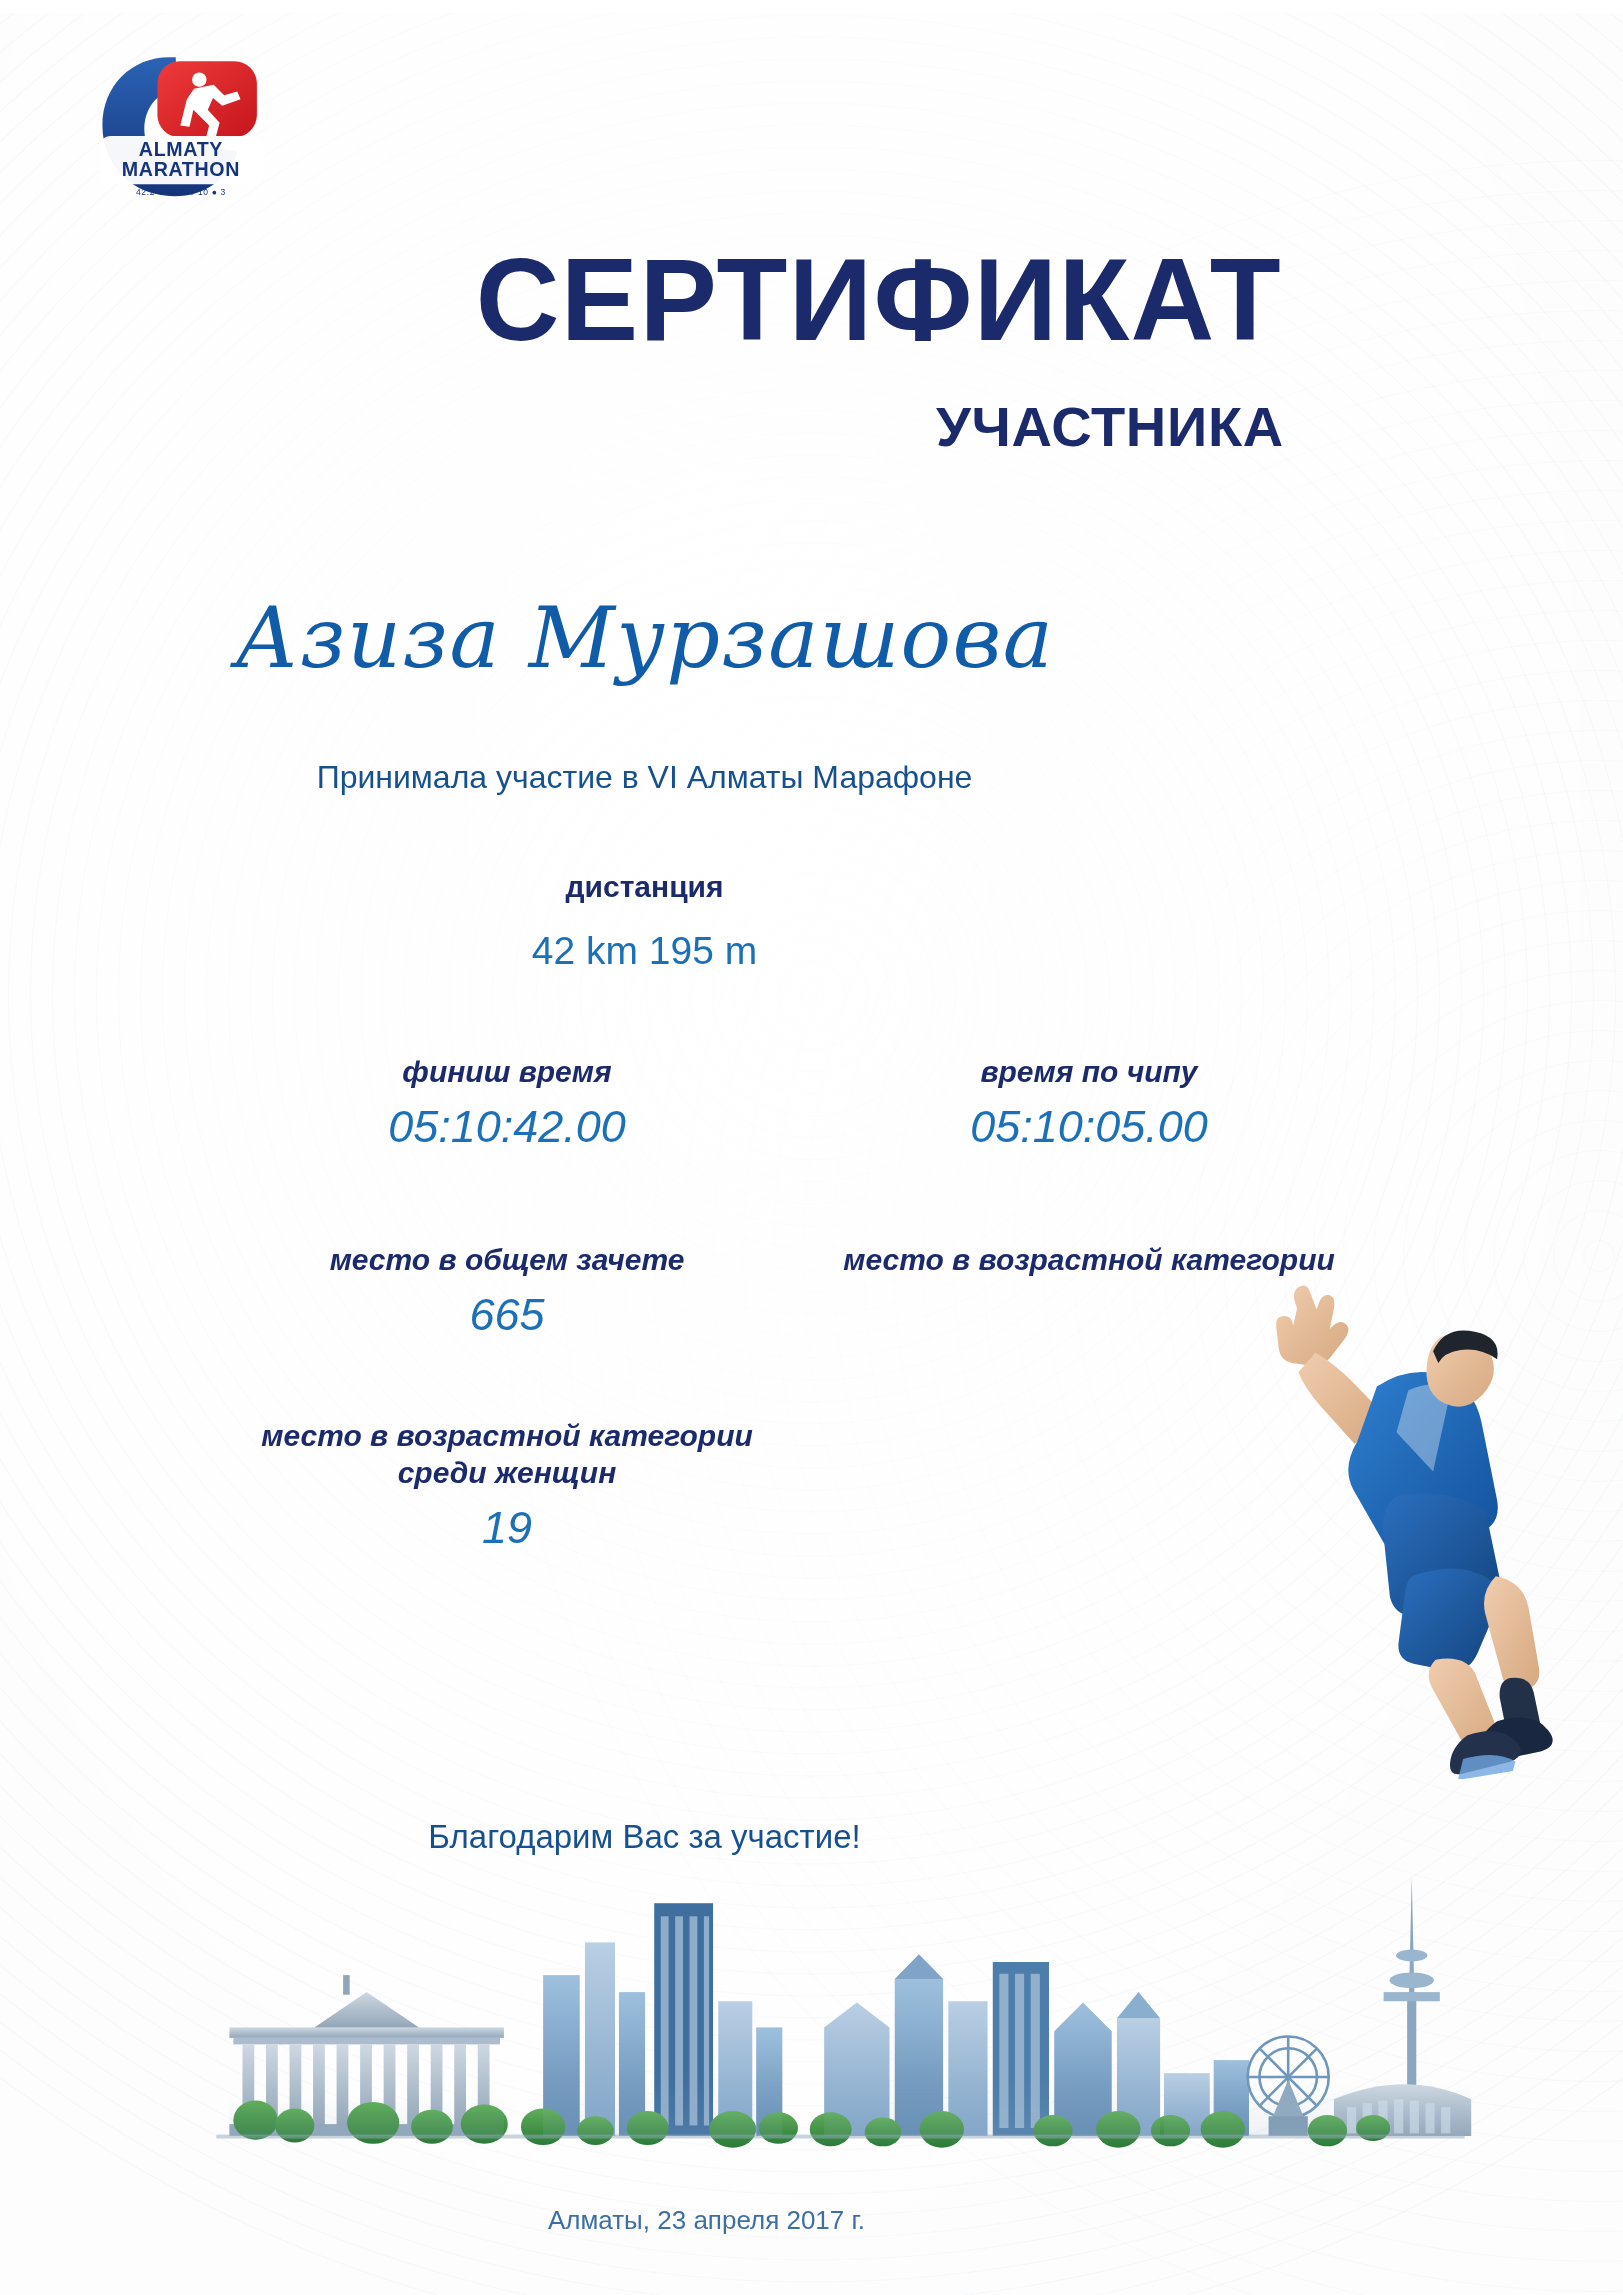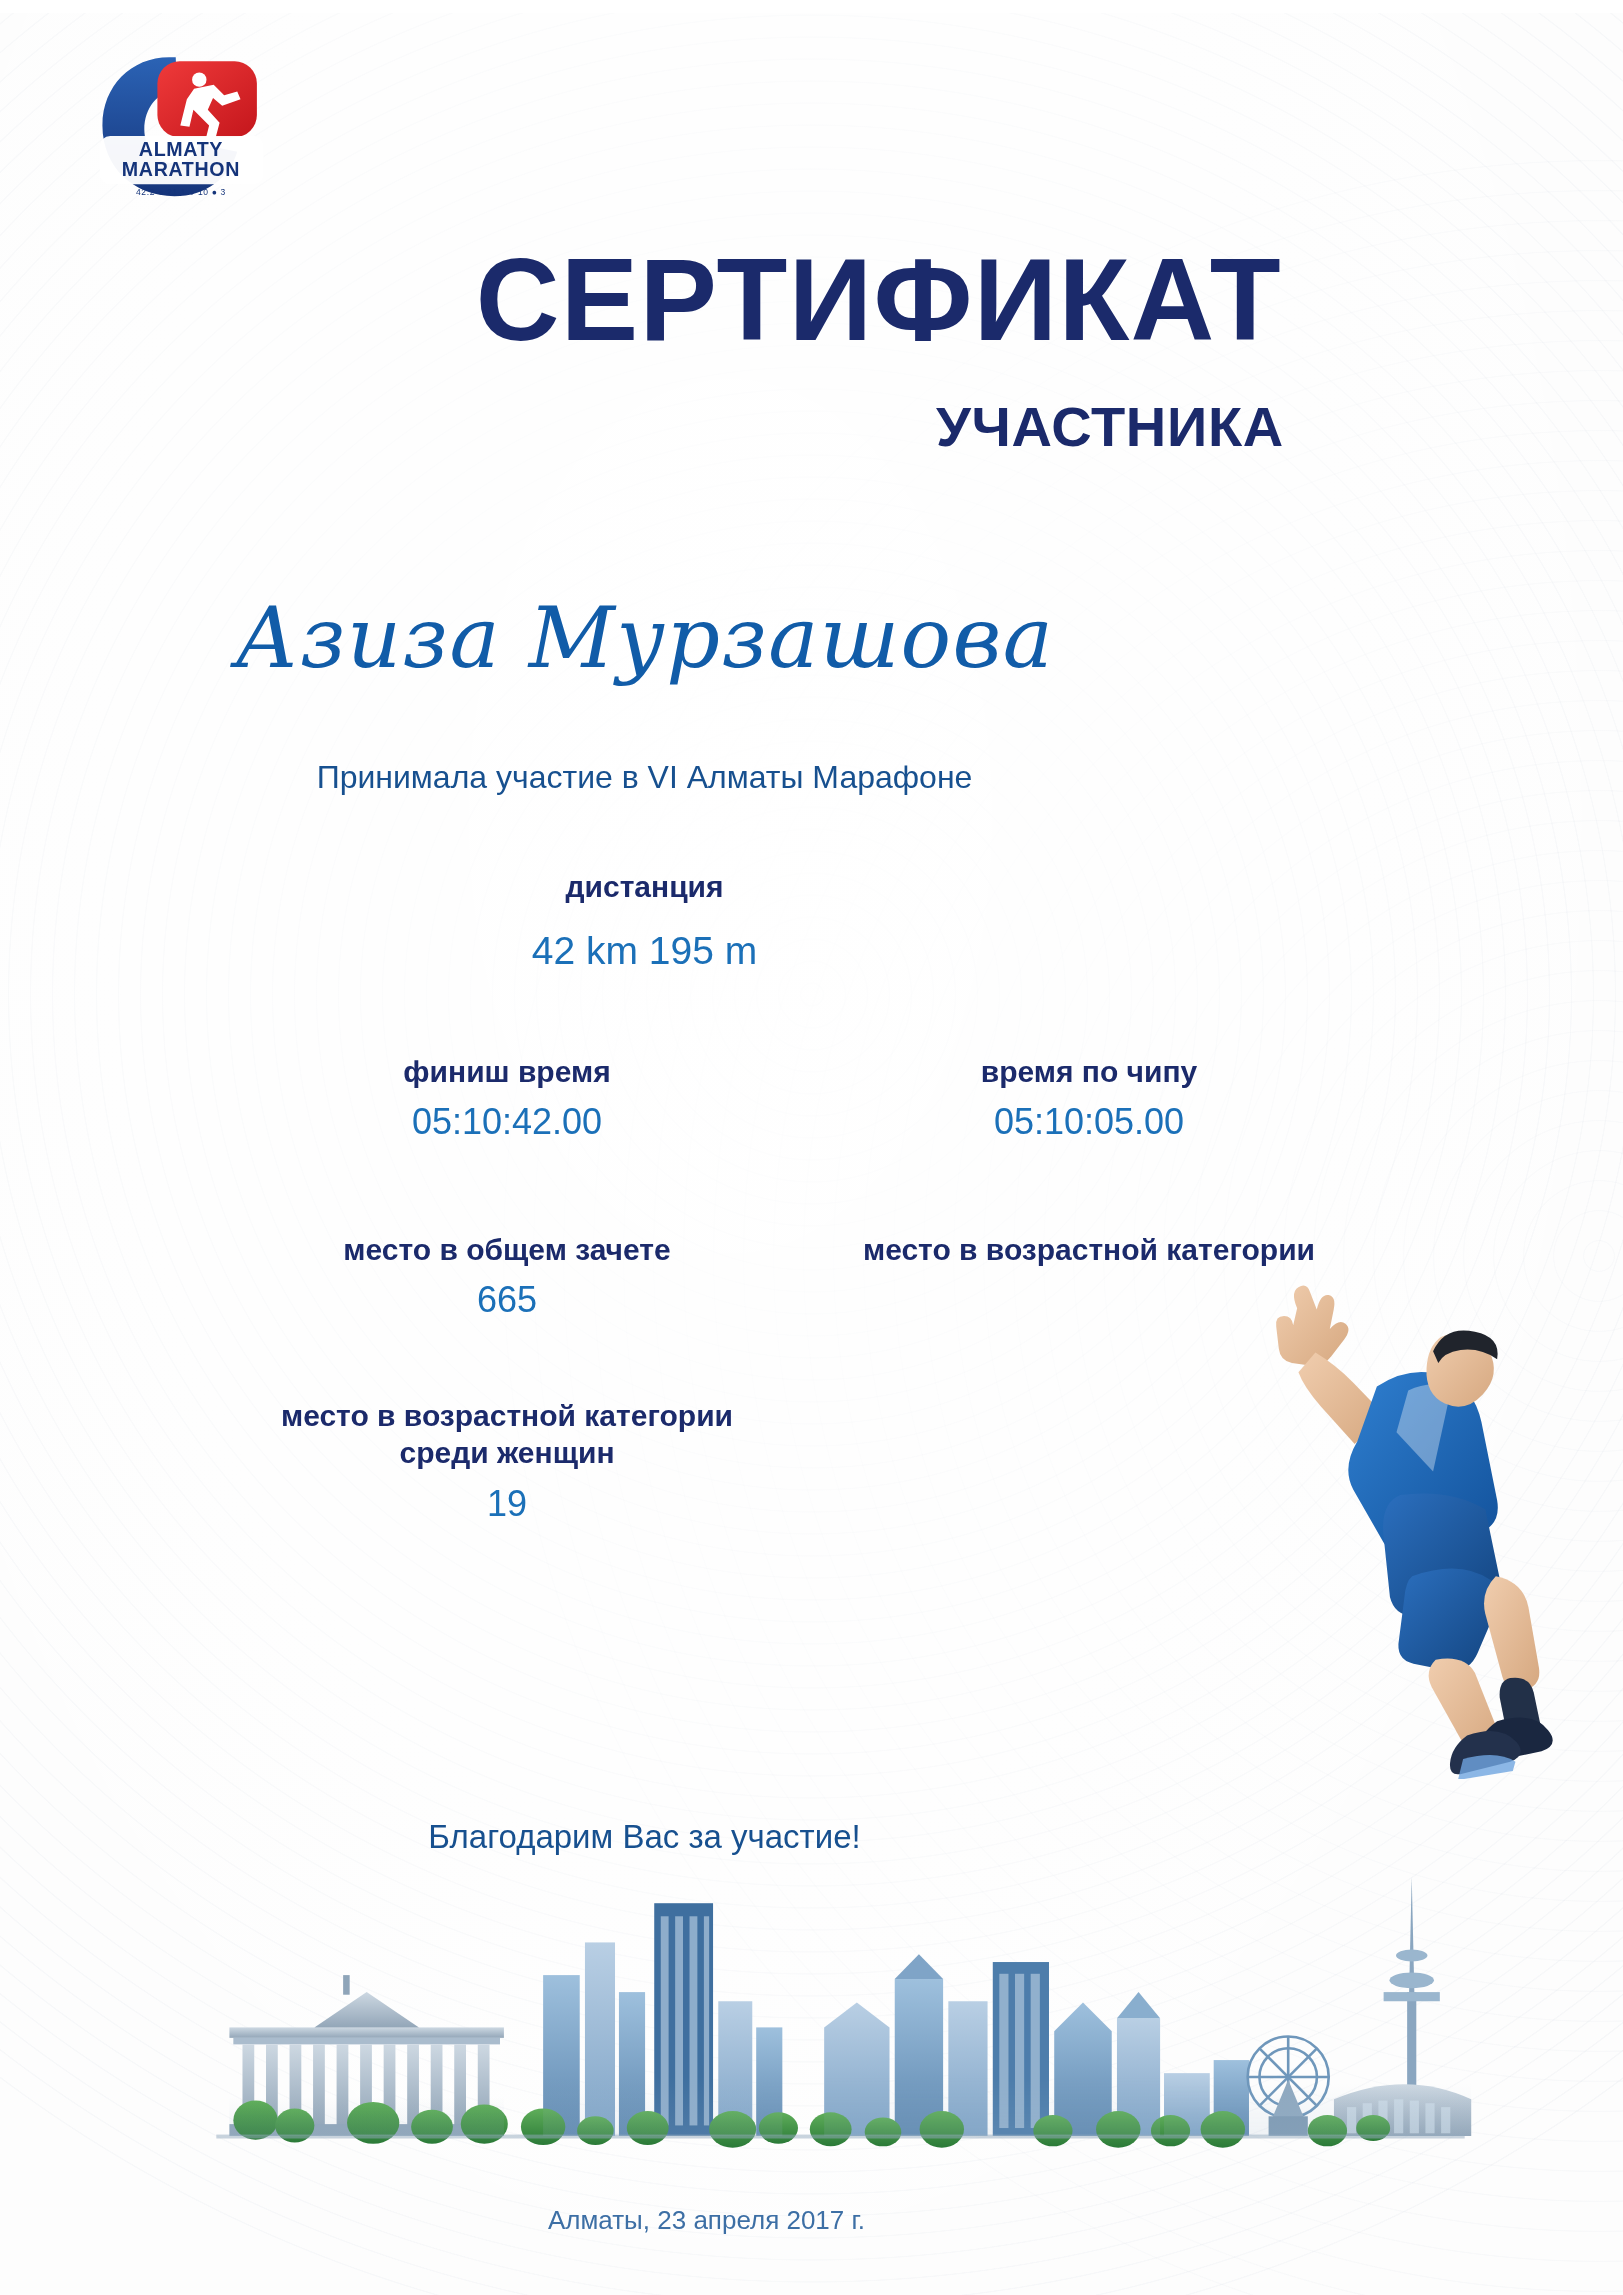--- a/index.html
+++ b/index.html
@@ -160,29 +160,30 @@
   }
   .stat-row {
     display: flex;
     width: 100%;
   }
   .stat-cell {
     width: 50%;
     text-align: center;
     box-sizing: border-box;
     padding: 0 26px;
+    font-style: italic;
   }
   .stat-label {
     font-size: 30px;
     font-weight: 700;
     color: #1b2a6b;
     line-height: 1.25;
   }
   .stat-value {
-    font-size: 36px;
+    font-size: 45px;
     color: #1b70b8;
     margin-top: 11.8px;
     line-height: 1.1;
   }
   .row-gap-1 { height: 89px; }
   .row-gap-2 { height: 77px; }
 
   
   .thanks {
     position: absolute;

